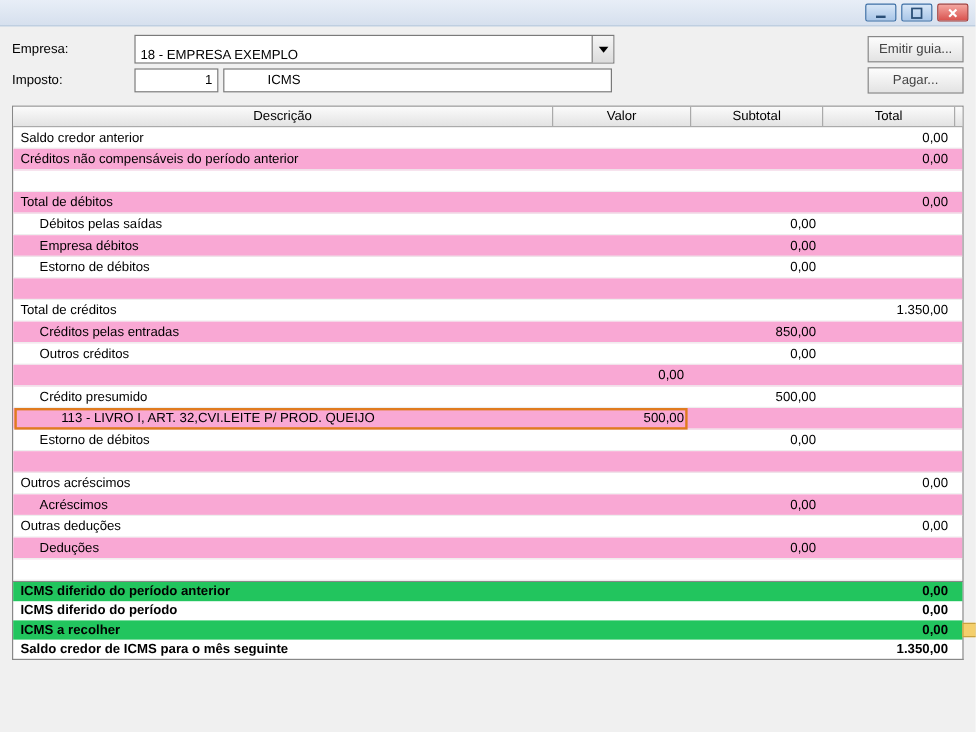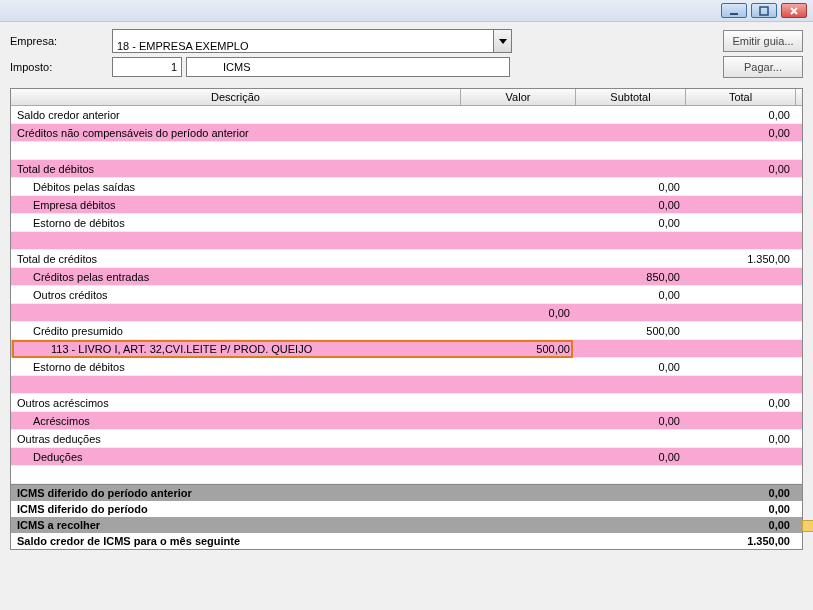--- a/index.html
+++ b/index.html
@@ -159,21 +159,21 @@
   }
   .footer .frow {
     display:grid;
     grid-template-columns: 675px 110px 18px;
     height:16px;
     align-items:center;
   }
   .footer .frow .fdesc { padding-left:6px; }
   .footer .frow .fval { text-align:right; padding-right:6px; }
   .footer .frow:nth-child(odd){}
-  .footer .frow.alt { background:#a3a3a3; }
+  .footer .frow.alt { background:#22c55e; }
   .marker {
     display:inline-block;
     width:12px; height:12px;
     background:#f4cf6c;
     border:1px solid #c9a23f;
     vertical-align:middle;
     margin-left:6px;
   }
 </style>
 </head>

